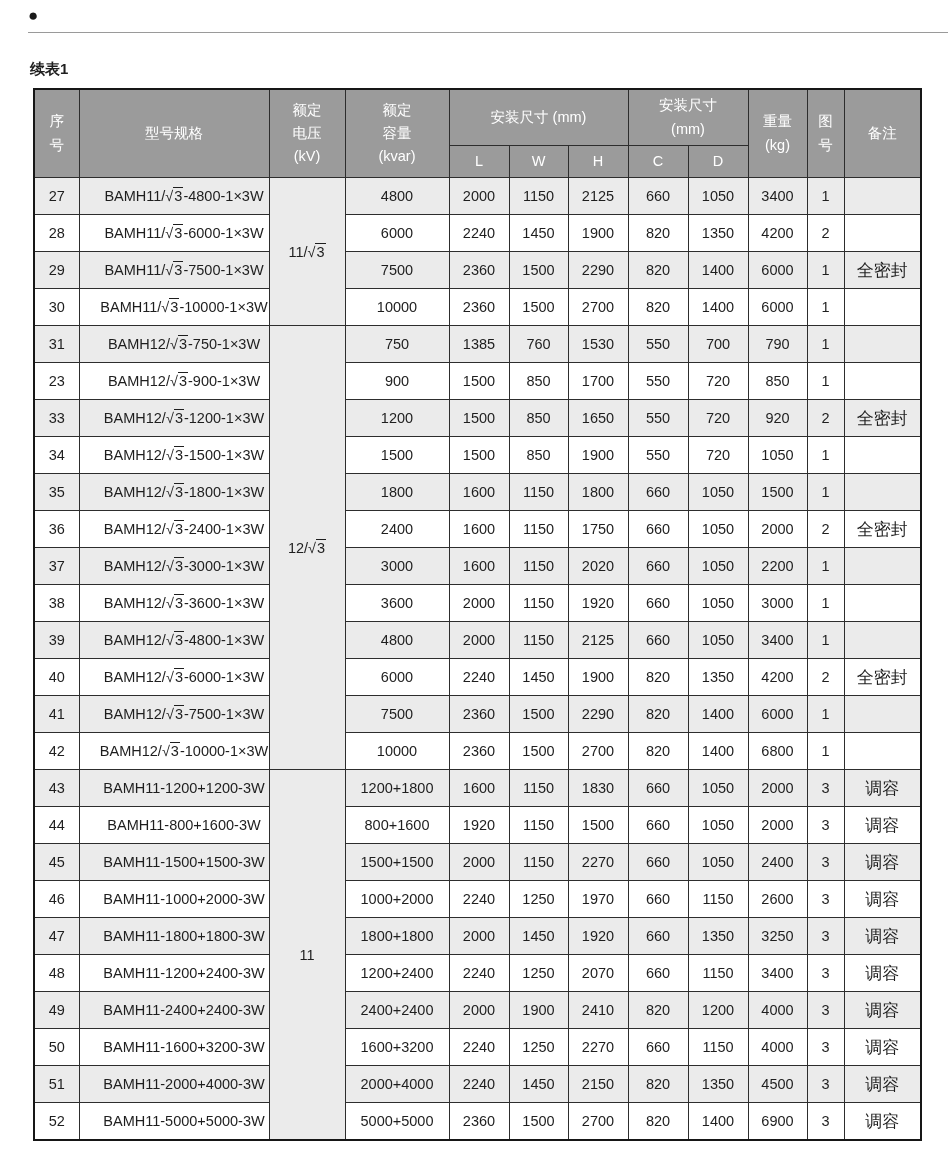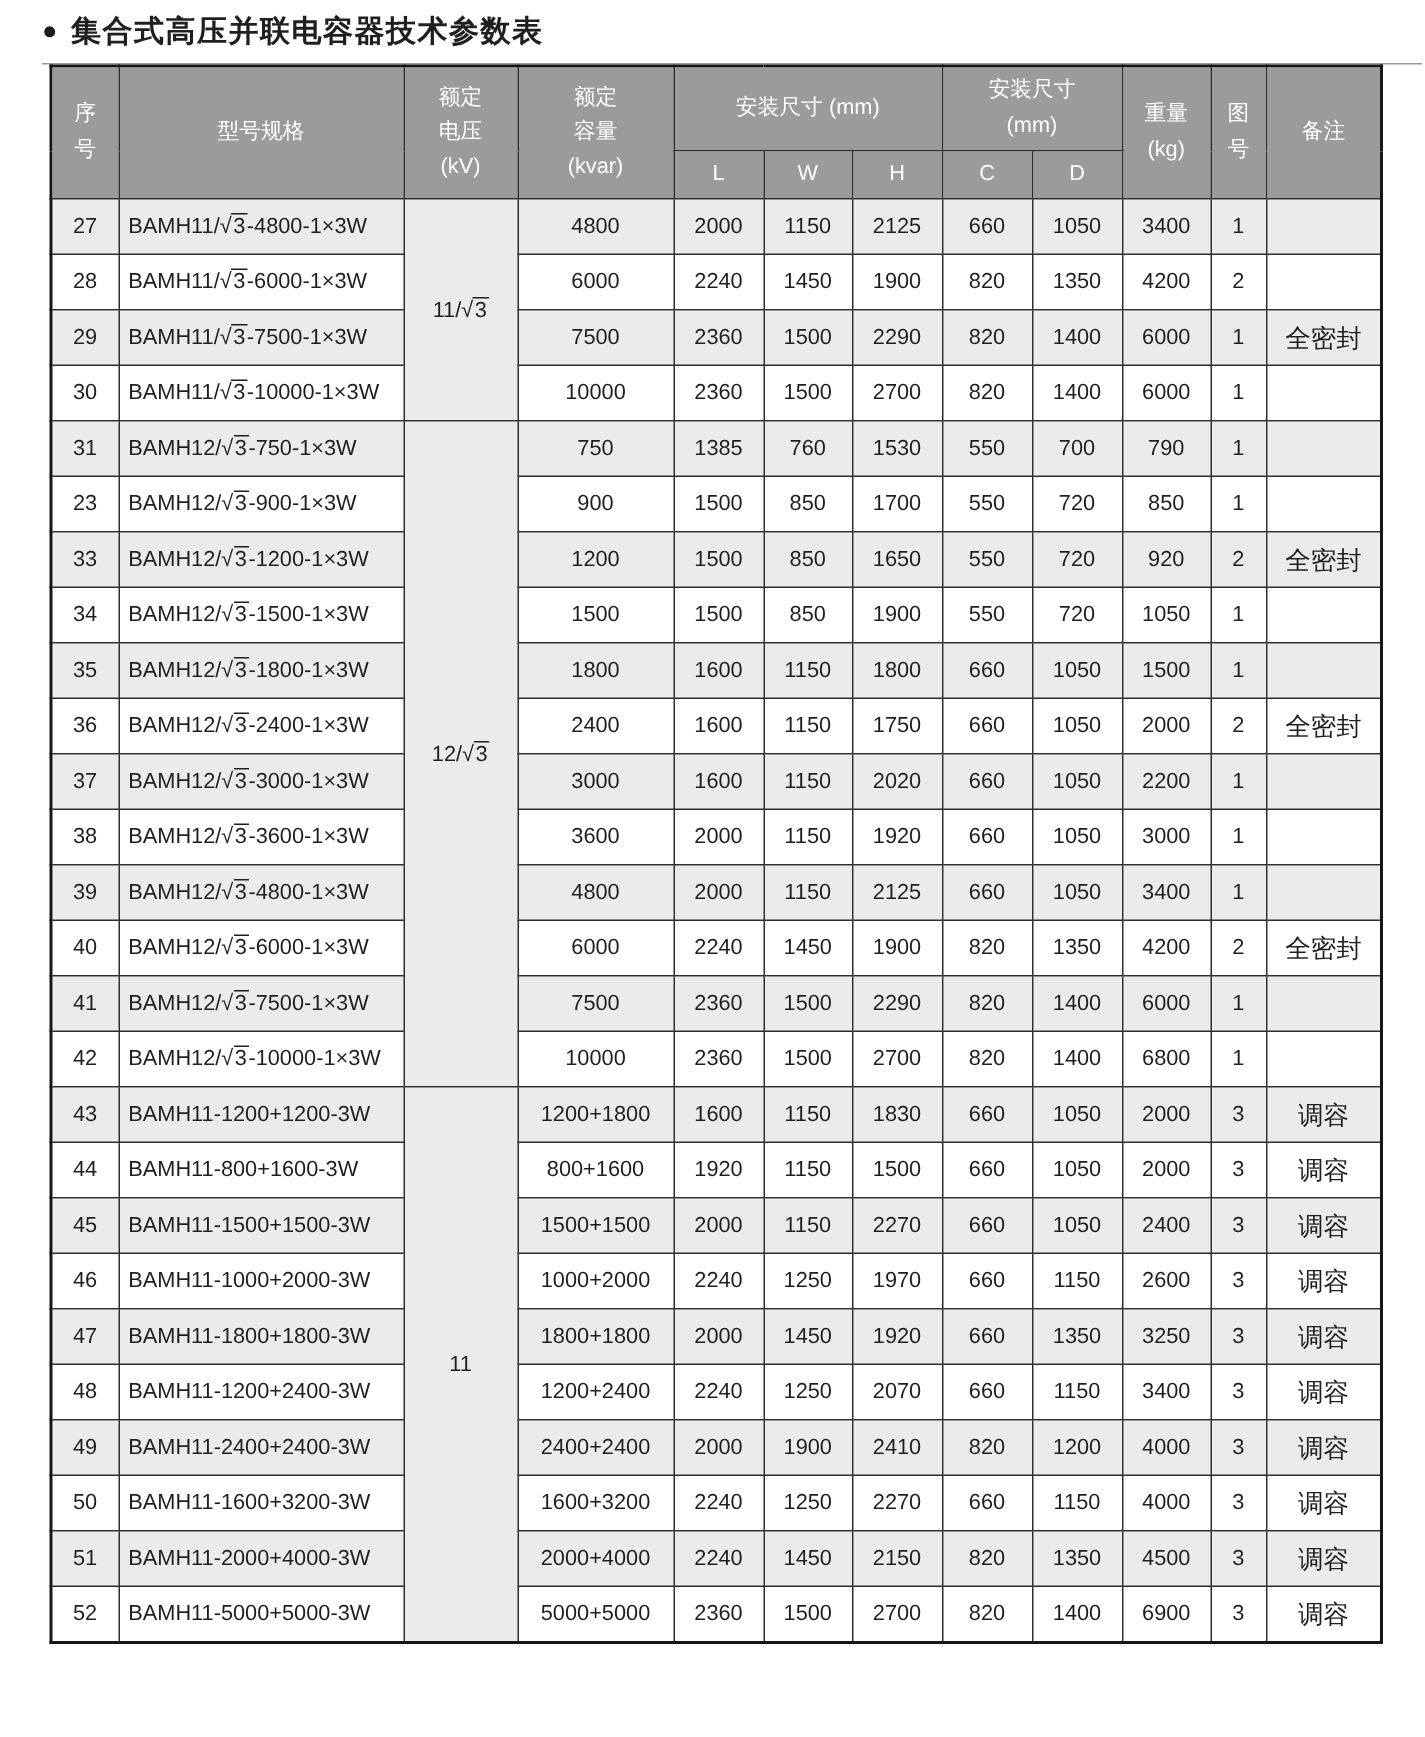--- a/index.html
+++ b/index.html
@@ -32,38 +32,38 @@
     background:#9b9b9b; color:#ffffff;
     font-weight:normal; font-size:14.5px;
     white-space:pre-line; line-height:1.6;
   }
   thead tr.main th { height:55px; }
   thead tr.sub th { height:31px; }
   thead th.tall { height:86px; }
 
   tbody td { font-size:14.5px; height:36px; background:#ffffff; color:#1e1e1e; }
   tbody tr.odd td { background:#ebebeb; }
-  tbody td.model { text-align:left; padding-left:6px; }
+  tbody td.model { text-align:center; padding-left:20px; }
   tbody td.voltage { background:#ffffff; font-size:14.5px; }
   tbody td.remark { font-size:17px; }
 
   .sq { white-space:nowrap; }
   .sqn { border-top:1px solid currentColor; padding:0 1px; }
 </style>
 </head>
 <body>
 
 <div class="page">
 
   <div class="title-row">
     <span class="bullet">●</span>
-    <h1 class="page-title">集合式高压并联电容器技术参数表</h1>
   </div>
   <hr class="title-rule">
 
+  <div class="subtitle">续表1</div>
 
   <table class="params">
     <colgroup>
       <col style="width:45px">
         <col style="width:190px">
         <col style="width:76px">
         <col style="width:104px">
       <col style="width:60px">
         <col style="width:59px">
         <col style="width:60px">

